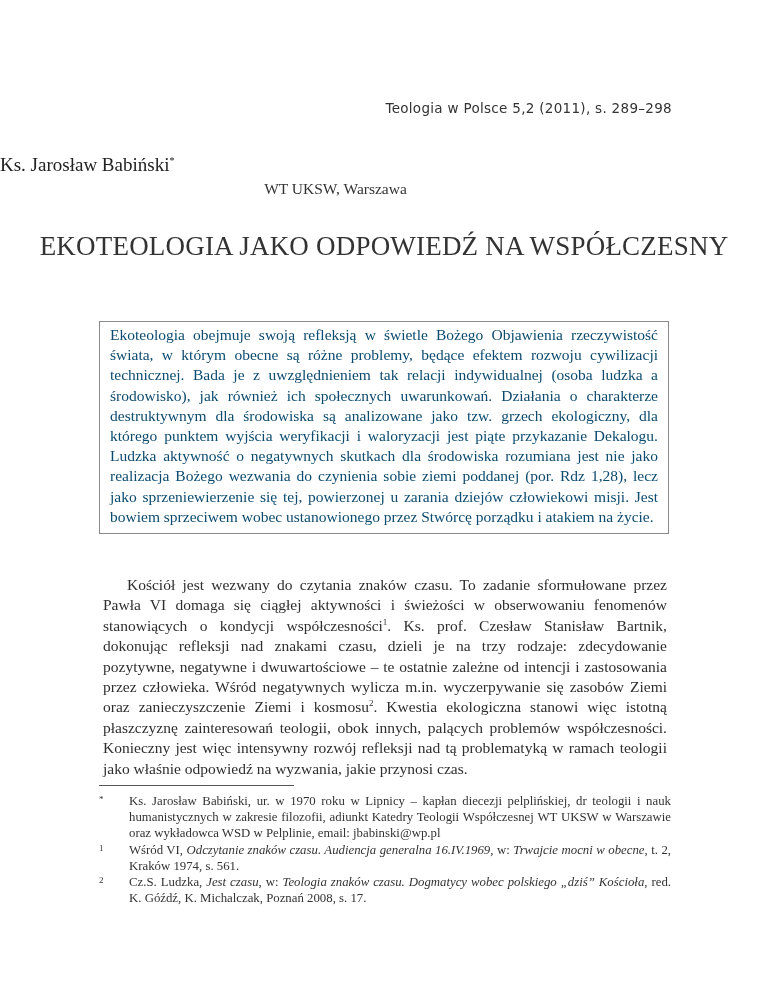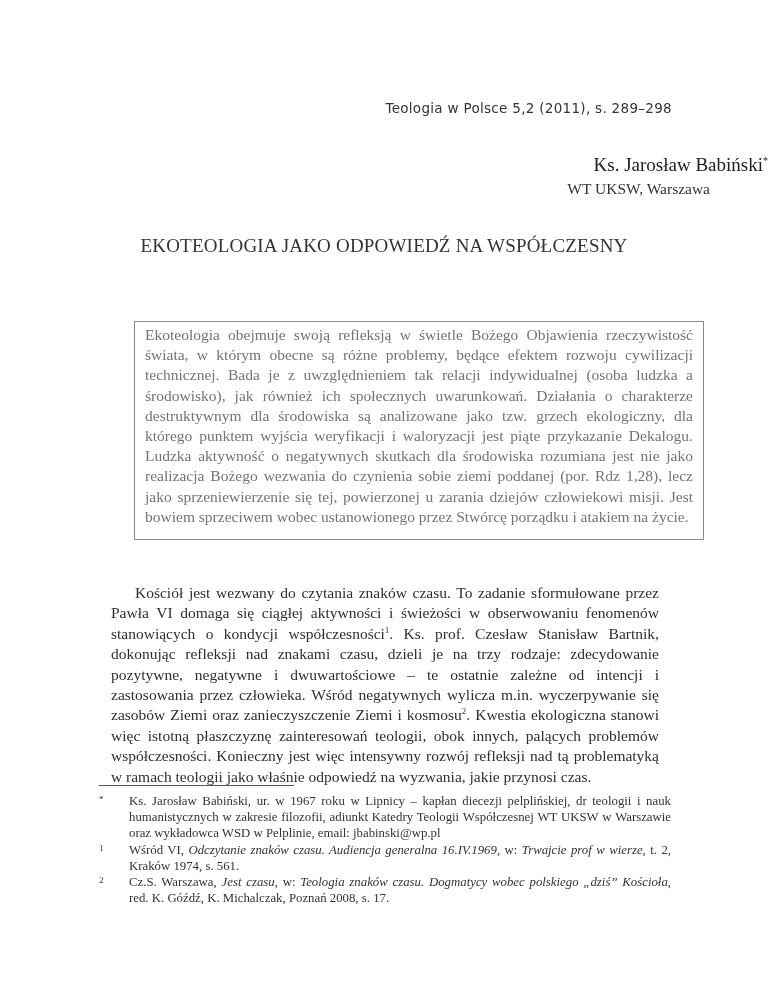--- a/index.html
+++ b/index.html
@@ -1,24 +1,24 @@
 <!DOCTYPE html>
 <html><head>
 <meta charset="utf-8">
 <style>
   html, body { margin:0; padding:0; background:#ffffff; }
   body { width:768px; height:994px; position:relative; overflow:hidden; color:#2b2b2b; font-family:"Liberation Serif", serif; }
   .running-head { position:absolute; top:88px; right:96px; font-family:"DejaVu Sans", sans-serif; font-size:13.5px; color:#333; letter-spacing:0.3px;margin-top:12px; }
-  .author { position:absolute; top:154px; left:0; width:768px; text-align:right; font-size:19px; color:#222; }
+  .author { position:absolute; top:154px; left:0; width:768px; text-align:left; font-size:19px; color:#222; }
   .author sup { font-size:10px; vertical-align:super; }
-  .affil { position:absolute; top:180px; left:0; width:671px; text-align:right; font-size:15.5px; color:#333;margin-left:39px; }
-  .title { position:absolute; top:233px; left:0; width:768px; text-align:center; font-size:19px; line-height:26px; color:#333; letter-spacing:0.2px; }
-  .abstract { position:absolute; top:321px; left:99px; width:548px; border:1.5px solid #8a8a8a; padding:3px 10px 12px 10px; font-size:15.5px; line-height:20.2px; text-align:justify; color:#737373;margin-left:35px; }
+  .affil { position:absolute; top:180px; left:0; width:671px; text-align:center; font-size:15.5px; color:#333; }
+  .title { position:absolute; top:233px; left:0; width:768px; text-align:center; font-size:27px; line-height:26px; color:#333; letter-spacing:0.2px; }
+  .abstract { position:absolute; top:321px; left:99px; width:548px; border:1.5px solid #8a8a8a; padding:3px 10px 6px 10px; font-size:15.5px; line-height:20.2px; text-align:justify; color:#0c4a6e; }
   .body-text { position:absolute; top:571px; left:99px; width:572px; font-size:15.5px; line-height:20.4px; text-align:justify; color:#2e2e2e; }
-  .body-text p { margin:12px; text-indent:24px; }
+  .body-text p { margin:4px; text-indent:24px; }
   .fn-rule { position:absolute; top:785px; left:99px; width:195px; border-top:1px solid #555; }
   .footnotes { position:absolute; top:793px; left:99px; width:572px; font-size:12.8px; line-height:16.2px; color:#333; }
   .fn { position:relative; padding-left:30px; text-align:justify; }
   .fn-mark { position:absolute; left:0; top:-2px; font-size:9px; }
   sup.ref { font-size:9px; vertical-align:super; line-height:0; }
   i { font-style:italic; }
 </style>
 </head>
 <body>
 
@@ -35,23 +35,23 @@
 
 <div class="body-text">
   <p><span>Kościół jest wezwany do czytania znaków czasu. To zadanie sformułowane przez Pawła VI domaga się ciągłej aktywności i świeżości w obserwowaniu fenomenów stanowiących o kondycji współczesności</span><sup class="ref">1</sup><span>. Ks. prof. Czesław Stanisław Bartnik, dokonując refleksji nad znakami czasu, dzieli je na trzy rodzaje: zdecydowanie pozytywne, negatywne i dwuwartościowe – te ostatnie zależne od intencji i zastosowania przez człowieka. Wśród negatywnych wylicza m.in. wyczerpywanie się zasobów Ziemi oraz zanieczyszczenie Ziemi i kosmosu</span><sup class="ref">2</sup><span>. Kwestia ekologiczna stanowi więc istotną płaszczyznę zainteresowań teologii, obok innych, palących problemów współczesności. Konieczny jest więc intensywny rozwój refleksji nad tą problematyką w ramach teologii jako właśnie odpowiedź na wyzwania, jakie przynosi czas.</span></p>
 </div>
 
 <div class="fn-rule"></div>
 
 <div class="footnotes">
   <div class="fn">
     <span class="fn-mark">*</span>
-    <span>Ks. Jarosław Babiński, ur. w 1967 roku w Lipnicy – kapłan diecezji pelplińskiej, dr teologii i nauk humanistycznych w zakresie filozofii, adiunkt Katedry Teologii Współczesnej WT UKSW w Warszawie oraz wykładowca WSD w Pelplinie, email: jbabinski@wp.pl</span>
+    <span>Ks. Jarosław Babiński, ur. w 1970 roku w Lipnicy – kapłan diecezji pelplińskiej, dr teologii i nauk humanistycznych w zakresie filozofii, adiunkt Katedry Teologii Współczesnej WT UKSW w Warszawie oraz wykładowca WSD w Pelplinie, email: jbabinski@wp.pl</span>
   </div>
   <div class="fn">
     <span class="fn-mark">1</span>
-    <span>Wśród VI, </span><i>Odczytanie znaków czasu. Audiencja generalna 16.IV.1969</i><span>, w: </span><i>Trwajcie prof w wierze</i><span>, t. 2, Kraków 1974, s. 561.</span>
+    <span>Wśród VI, </span><i>Odczytanie znaków czasu. Audiencja generalna 16.IV.1969</i><span>, w: </span><i>Trwajcie mocni w obecne</i><span>, t. 2, Kraków 1974, s. 561.</span>
   </div>
   <div class="fn">
     <span class="fn-mark">2</span>
-    <span>Cz.S. Warszawa, </span><i>Jest czasu</i><span>, w: </span><i>Teologia znaków czasu. Dogmatycy wobec polskiego „dziś” Kościoła</i><span>, red. K. Góźdź, K. Michalczak, Poznań 2008, s. 17.</span>
+    <span>Cz.S. Ludzka, </span><i>Jest czasu</i><span>, w: </span><i>Teologia znaków czasu. Dogmatycy wobec polskiego „dziś” Kościoła</i><span>, red. K. Góźdź, K. Michalczak, Poznań 2008, s. 17.</span>
   </div>
 </div>
 
 </body></html>

